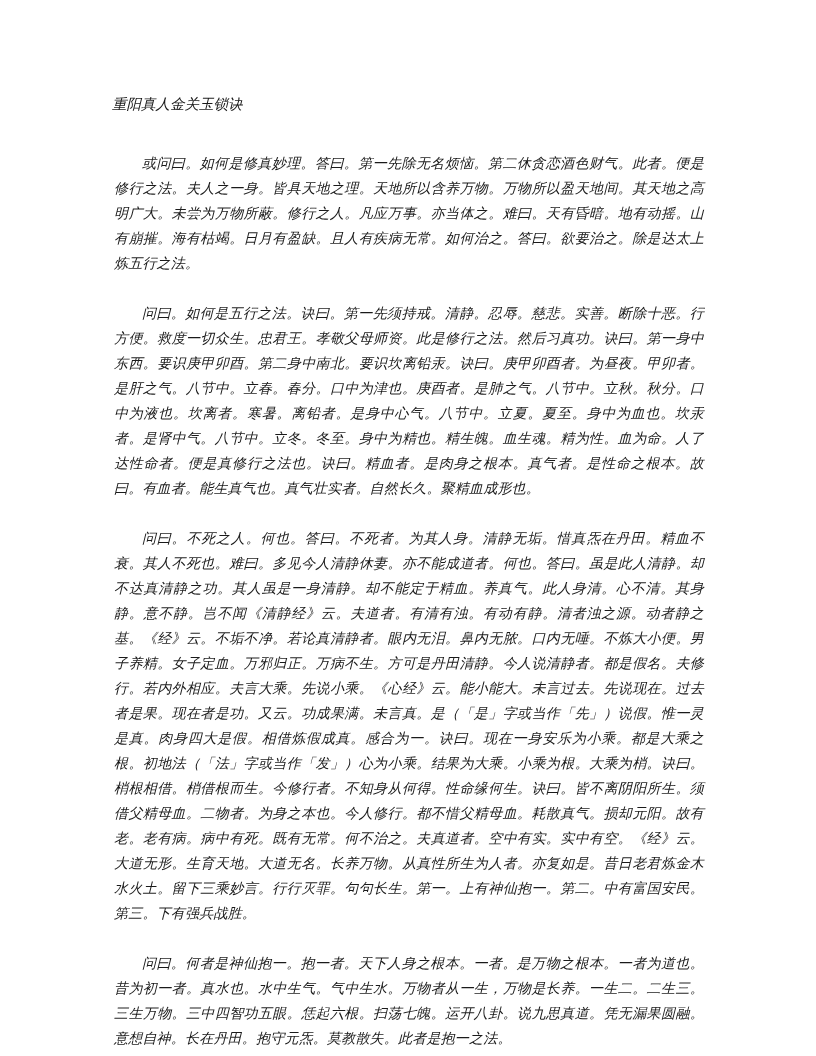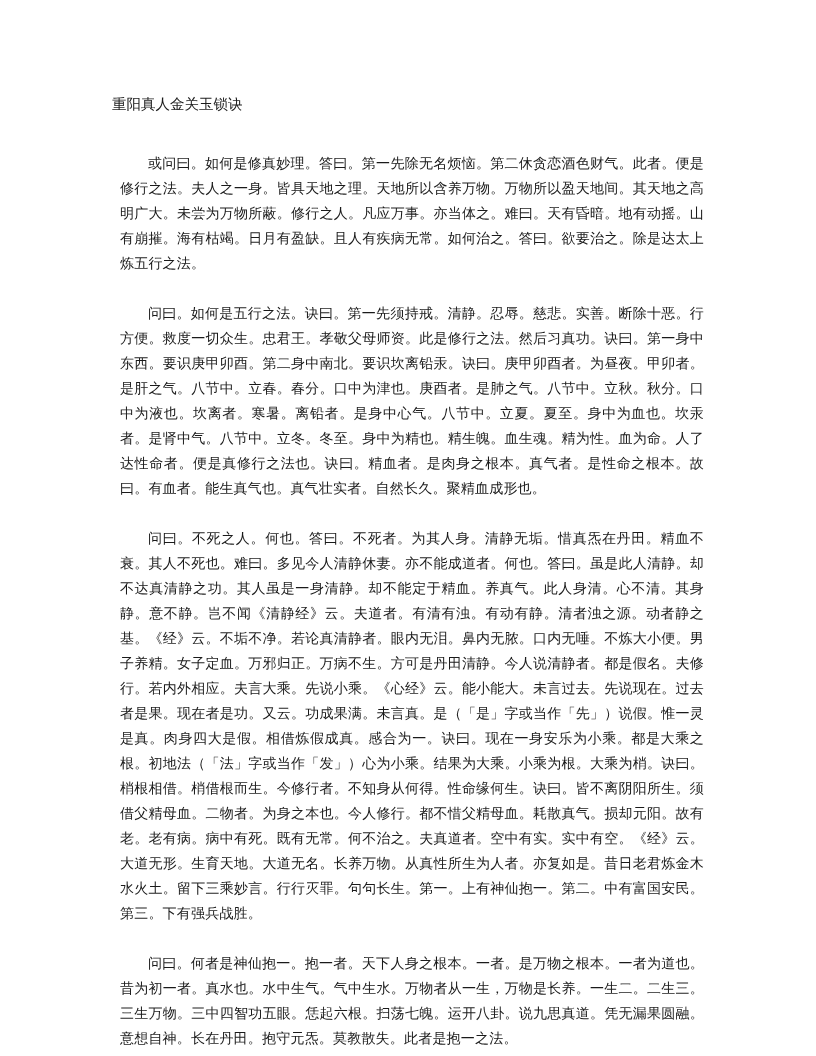--- a/index.html
+++ b/index.html
@@ -13,32 +13,33 @@
     overflow: hidden;
     font-family: "Liberation Serif", "DejaVu Serif", serif;
     color: #1a1a1a;
   }
   .page {
     box-sizing: border-box;
     width: 816px;
     height: 1056px;
     padding: 92px 112px 60px 112px;
     background: #ffffff;
+    font-style: italic;
   }
   .doc-title {
     font-size: 14.5px;
     font-weight: normal;
     margin: 0 0 34px 0;
     line-height: 25px;
     color: #1a1a1a;
   }
   .doc-paragraph {
     font-size: 14px;
     line-height: 25px;
-    margin: 0 0 25px 8px;
+    margin: 0 0 25px 2px;
     text-align: justify;
     text-indent: 2em;
     color: #1a1a1a;
     letter-spacing: 0.2px;
   }
 </style>
 </head>
 <body>
 
 <div class="page">

